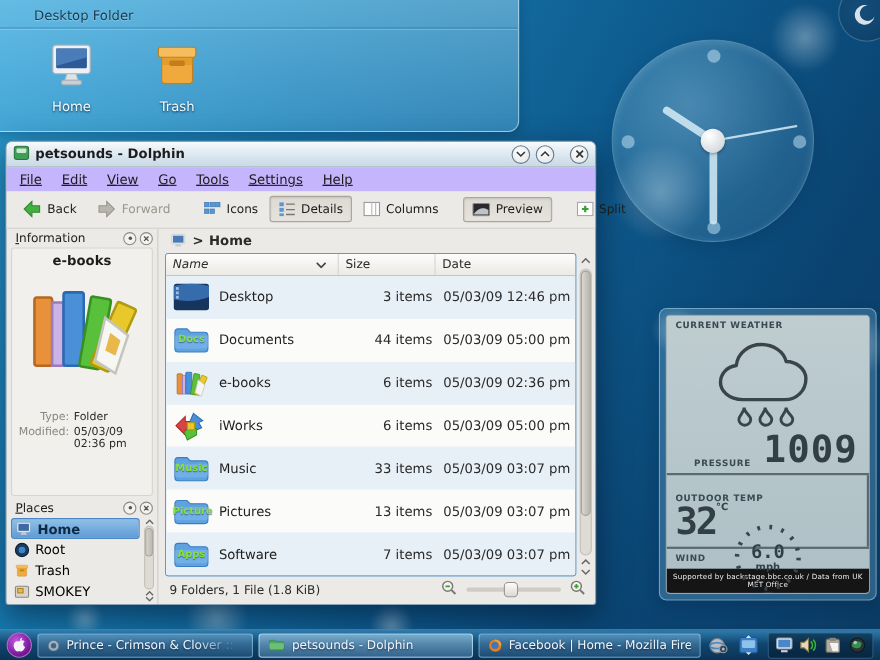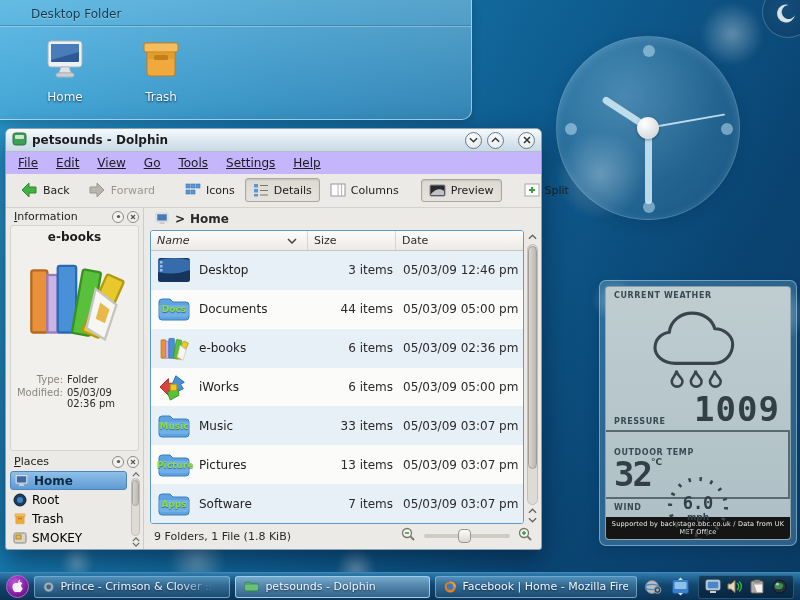--- a/index.html
+++ b/index.html
@@ -38,21 +38,21 @@
 
   
   .weather { position:absolute; left:599px; top:280px; width:198px; height:266px;
     background:rgba(145,200,232,.26); border:1px solid rgba(195,235,255,.45); border-radius:7px; padding:5px; box-shadow:0 4px 12px rgba(0,30,60,.2); }
   .lcd { width:100%; height:100%; background:linear-gradient(#bfcdd1,#adbfc5); border-radius:4px; color:#32404a; overflow:hidden;
     display:flex; flex-direction:column; border:1px solid rgba(70,100,115,.35); }
   .lcd .sec { padding:4px 8px; }
   .lcd .cap { font-size:8px; letter-spacing:.6px; font-weight:bold; color:#3a4a52; }
   .lcd-num { font-family:"DejaVu Sans Mono","Liberation Mono",monospace; font-weight:bold; color:#333f47; line-height:1; }
   .w-cloud { display:flex; justify-content:center; padding:2px 0 0; }
-  .w-press { display:flex; align-items:flex-end; justify-content:space-between; padding:0 10px 4px 8px; border-bottom:2px solid #5a6a72; }
+  .w-press { display:flex; align-items:flex-end; justify-content:space-between; padding:0 10px 4px 25px; border-bottom:2px solid #5a6a72; }
   .w-mid { display:flex; border-bottom:2px solid #5a6a72; }
   .w-mid > div { flex:1; padding:16px 6px 6px 8px; }
   .w-big { font-size:34px; letter-spacing:-2px; }
   .w-unit { font-size:9px; font-weight:bold; vertical-align:top; }
   .w-wind { flex:1; position:relative; }
   .w-wind .cap { position:absolute; left:8px; top:4px; }
   .compass { position:absolute; left:50%; top:52%; transform:translate(-50%,-50%); text-align:center; }
   .w-foot { background:#151515; color:#efefef; font-size:6.5px; text-align:center; padding:3px 2px; letter-spacing:.2px; }
 
   

